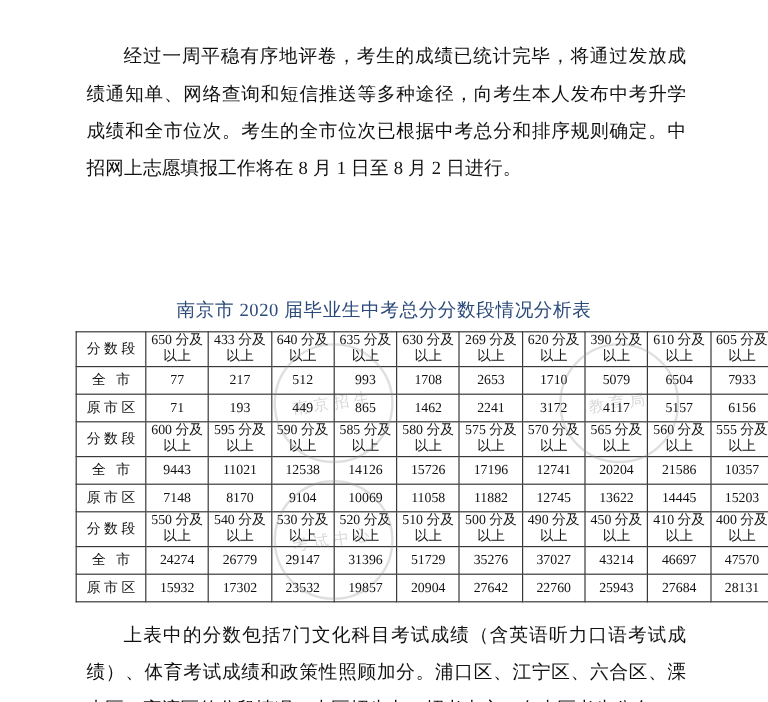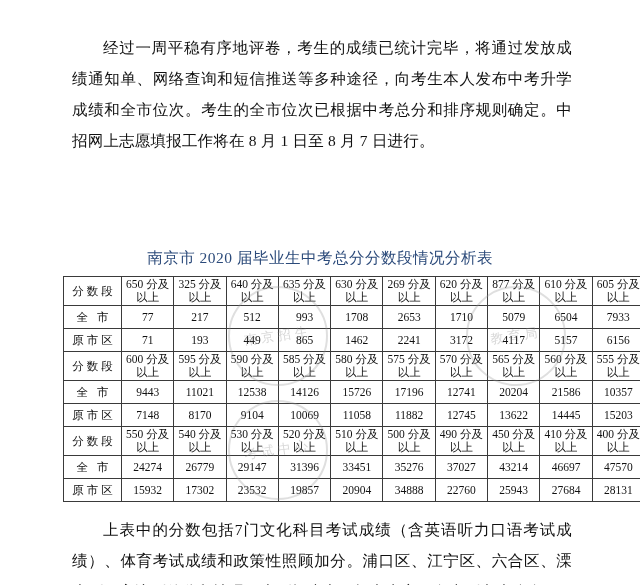--- a/index.html
+++ b/index.html
@@ -118,21 +118,21 @@
     display: block;
     transform: rotate(-8deg);
   }
 </style>
 </head>
 <body>
 
 <div class="page">
 
   <div class="para-block" id="para1">
-    <p class="para indent">经过一周平稳有序地评卷，考生的成绩已统计完毕，将通过发放成绩通知单、网络查询和短信推送等多种途径，向考生本人发布中考升学成绩和全市位次。考生的全市位次已根据中考总分和排序规则确定。中招网上志愿填报工作将在 8 月 1 日至 8 月 7 日进行。</p>
+    <p class="para indent">经过一周平稳有序地评卷，考生的成绩已统计完毕，将通过发放成绩通知单、网络查询和短信推送等多种途径，向考生本人发布中考升学成绩和全市位次。考生的全市位次已根据中考总分和排序规则确定。中招网上志愿填报工作将在 8 月 1 日至 8 月 2 日进行。</p>
   </div>
 
 
   <div class="table-title">南京市 2020 届毕业生中考总分分数段情况分析表</div>
 
   <table class="score">
     <colgroup>
       <col class="c0">
       <col>
         <col>
@@ -143,27 +143,27 @@
         <col>
         <col>
         <col>
         <col>
     </colgroup>
     <tbody>
 
       <tr>
         <td class="rowlabel">分数段</td>
         <td class="hdr">650 分及以上</td>
-        <td class="hdr">325 分及以上</td>
+        <td class="hdr">433 分及以上</td>
         <td class="hdr">640 分及以上</td>
         <td class="hdr">635 分及以上</td>
         <td class="hdr">630 分及以上</td>
         <td class="hdr">269 分及以上</td>
         <td class="hdr">620 分及以上</td>
-        <td class="hdr">877 分及以上</td>
+        <td class="hdr">390 分及以上</td>
         <td class="hdr">610 分及以上</td>
         <td class="hdr">605 分及以上</td>
       </tr>
       <tr>
         <td class="rowlabel">全  市</td>
         <td>77</td>
         <td>217</td>
         <td>512</td>
         <td>993</td>
         <td>1708</td>
@@ -239,35 +239,35 @@
         <td class="hdr">450 分及以上</td>
         <td class="hdr">410 分及以上</td>
         <td class="hdr">400 分及以上</td>
       </tr>
       <tr>
         <td class="rowlabel">全  市</td>
         <td>24274</td>
         <td>26779</td>
         <td>29147</td>
         <td>31396</td>
-        <td>33451</td>
+        <td>51729</td>
         <td>35276</td>
         <td>37027</td>
         <td>43214</td>
         <td>46697</td>
         <td>47570</td>
       </tr>
       <tr>
         <td class="rowlabel">原市区</td>
         <td>15932</td>
         <td>17302</td>
         <td>23532</td>
         <td>19857</td>
         <td>20904</td>
-        <td>34888</td>
+        <td>27642</td>
         <td>22760</td>
         <td>25943</td>
         <td>27684</td>
         <td>28131</td>
       </tr>
     </tbody>
   </table>
 
   <div class="stamp" id="stamp1">
     <span class="stamp-text">南京招生</span>

